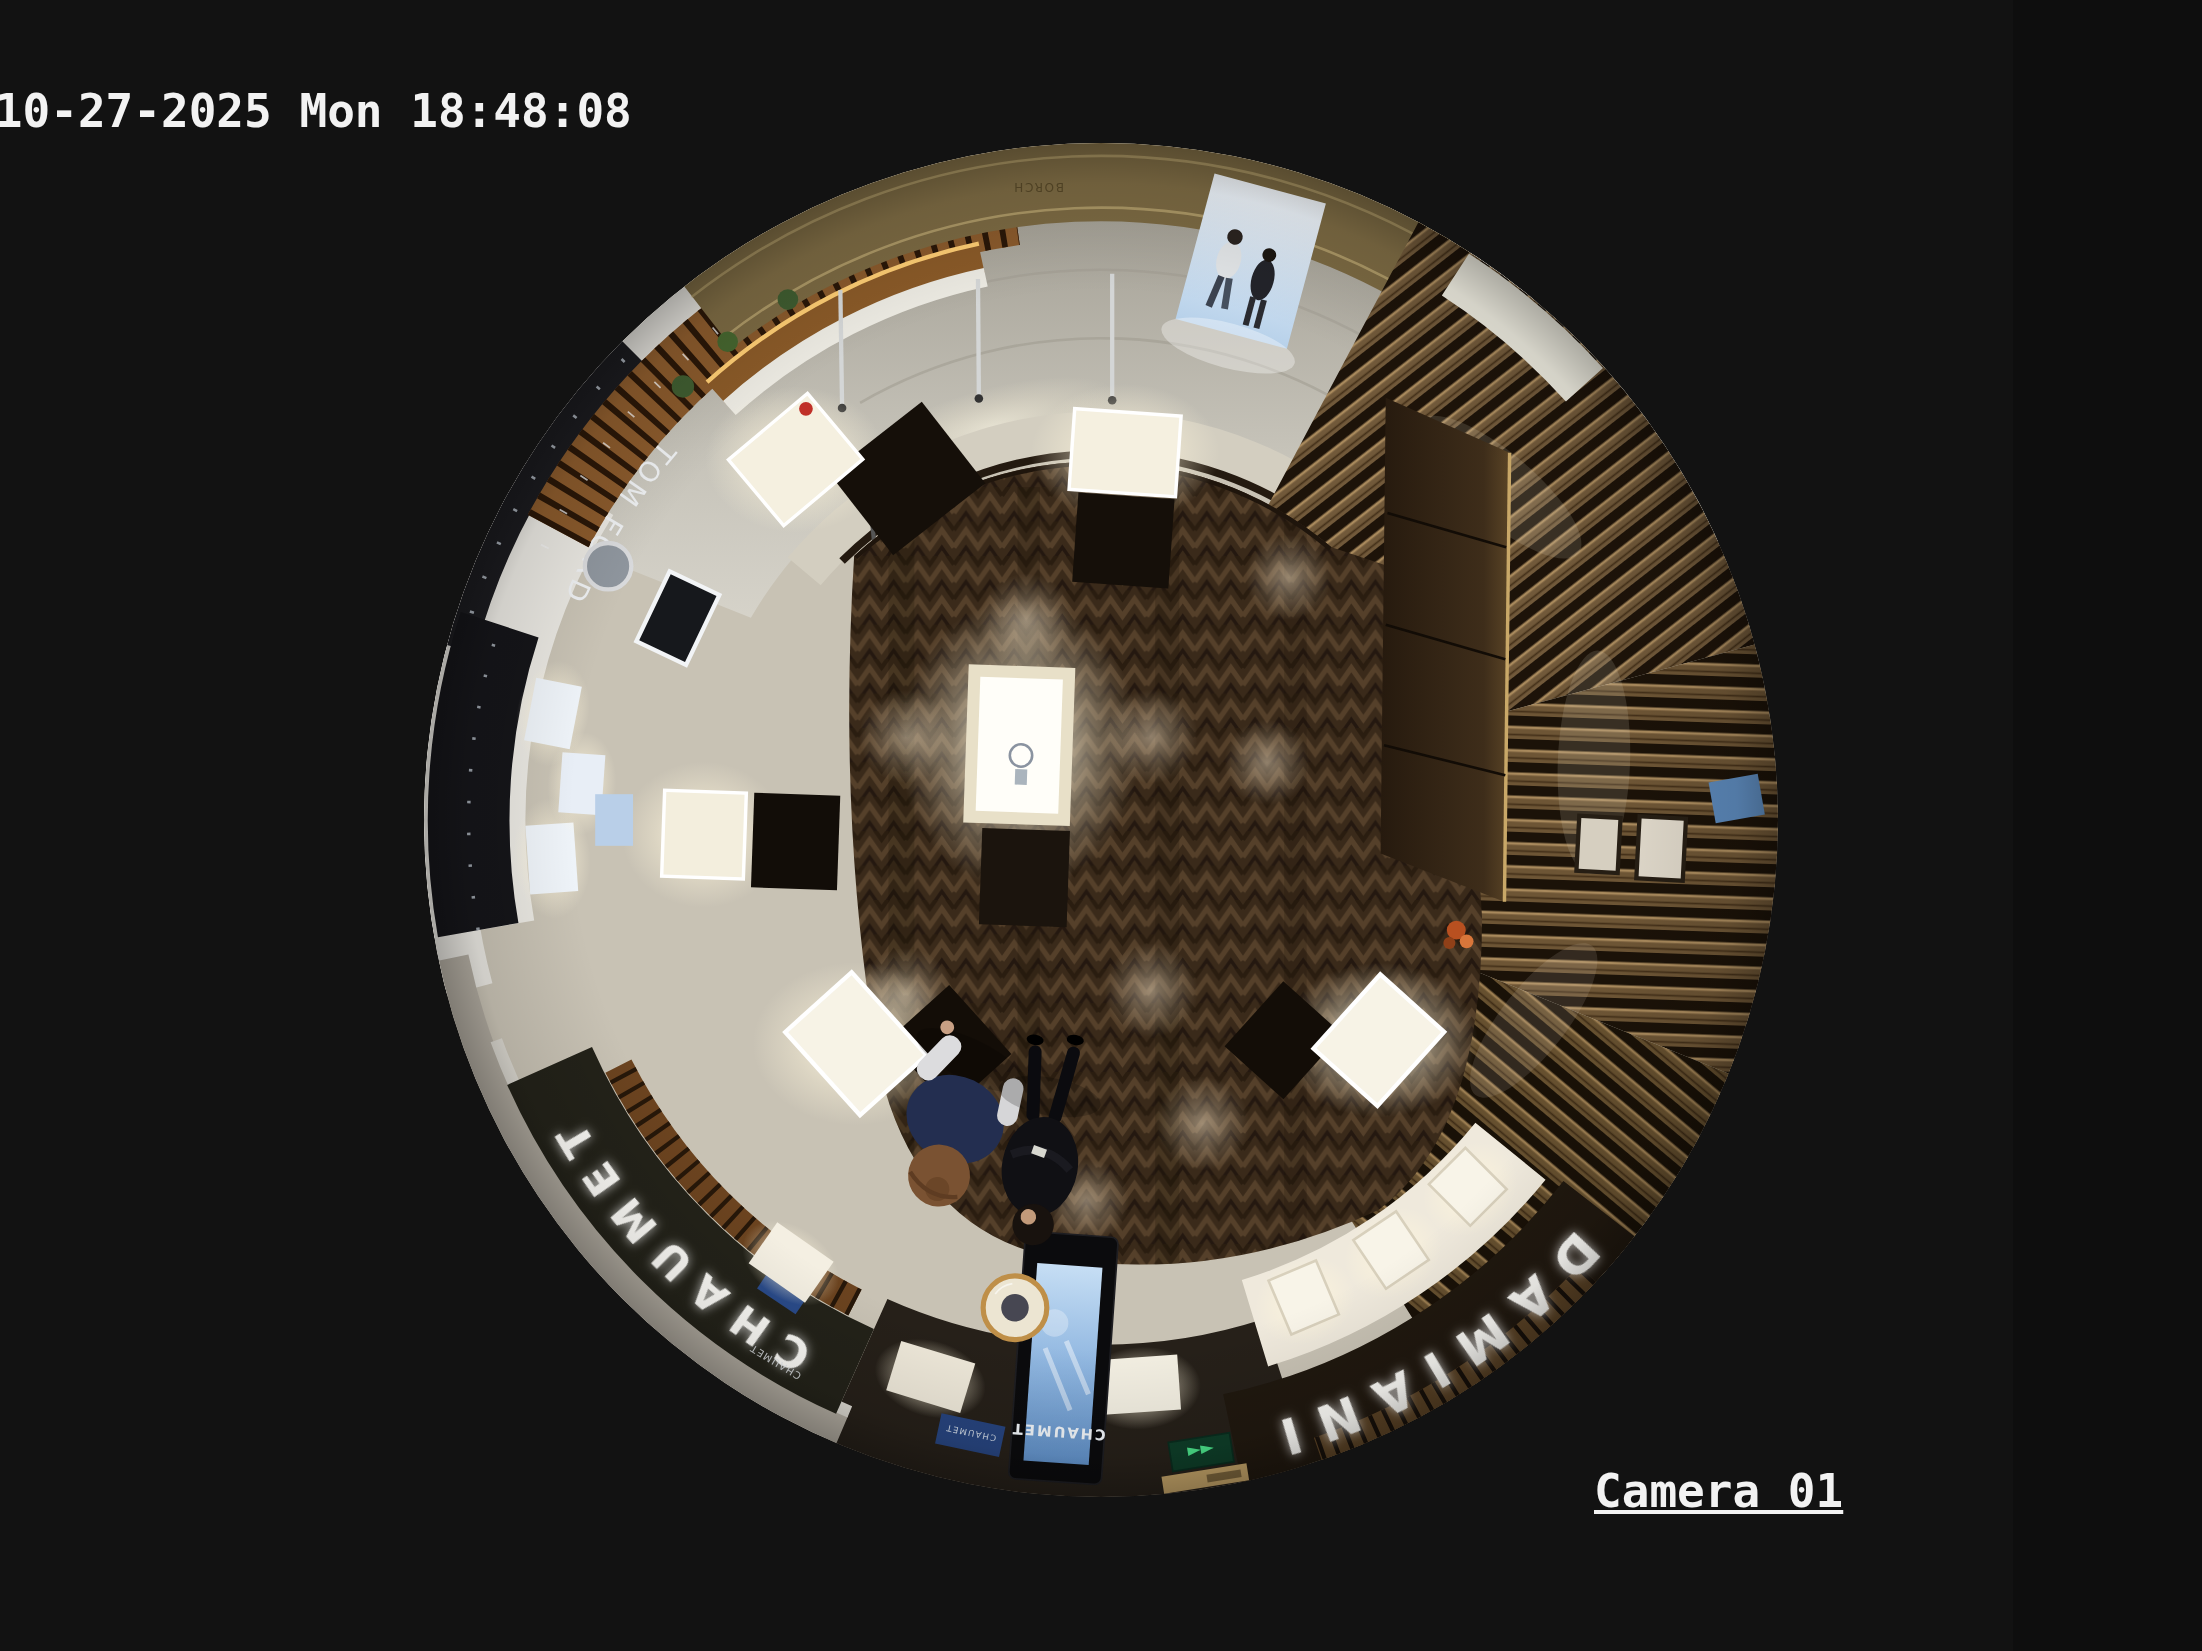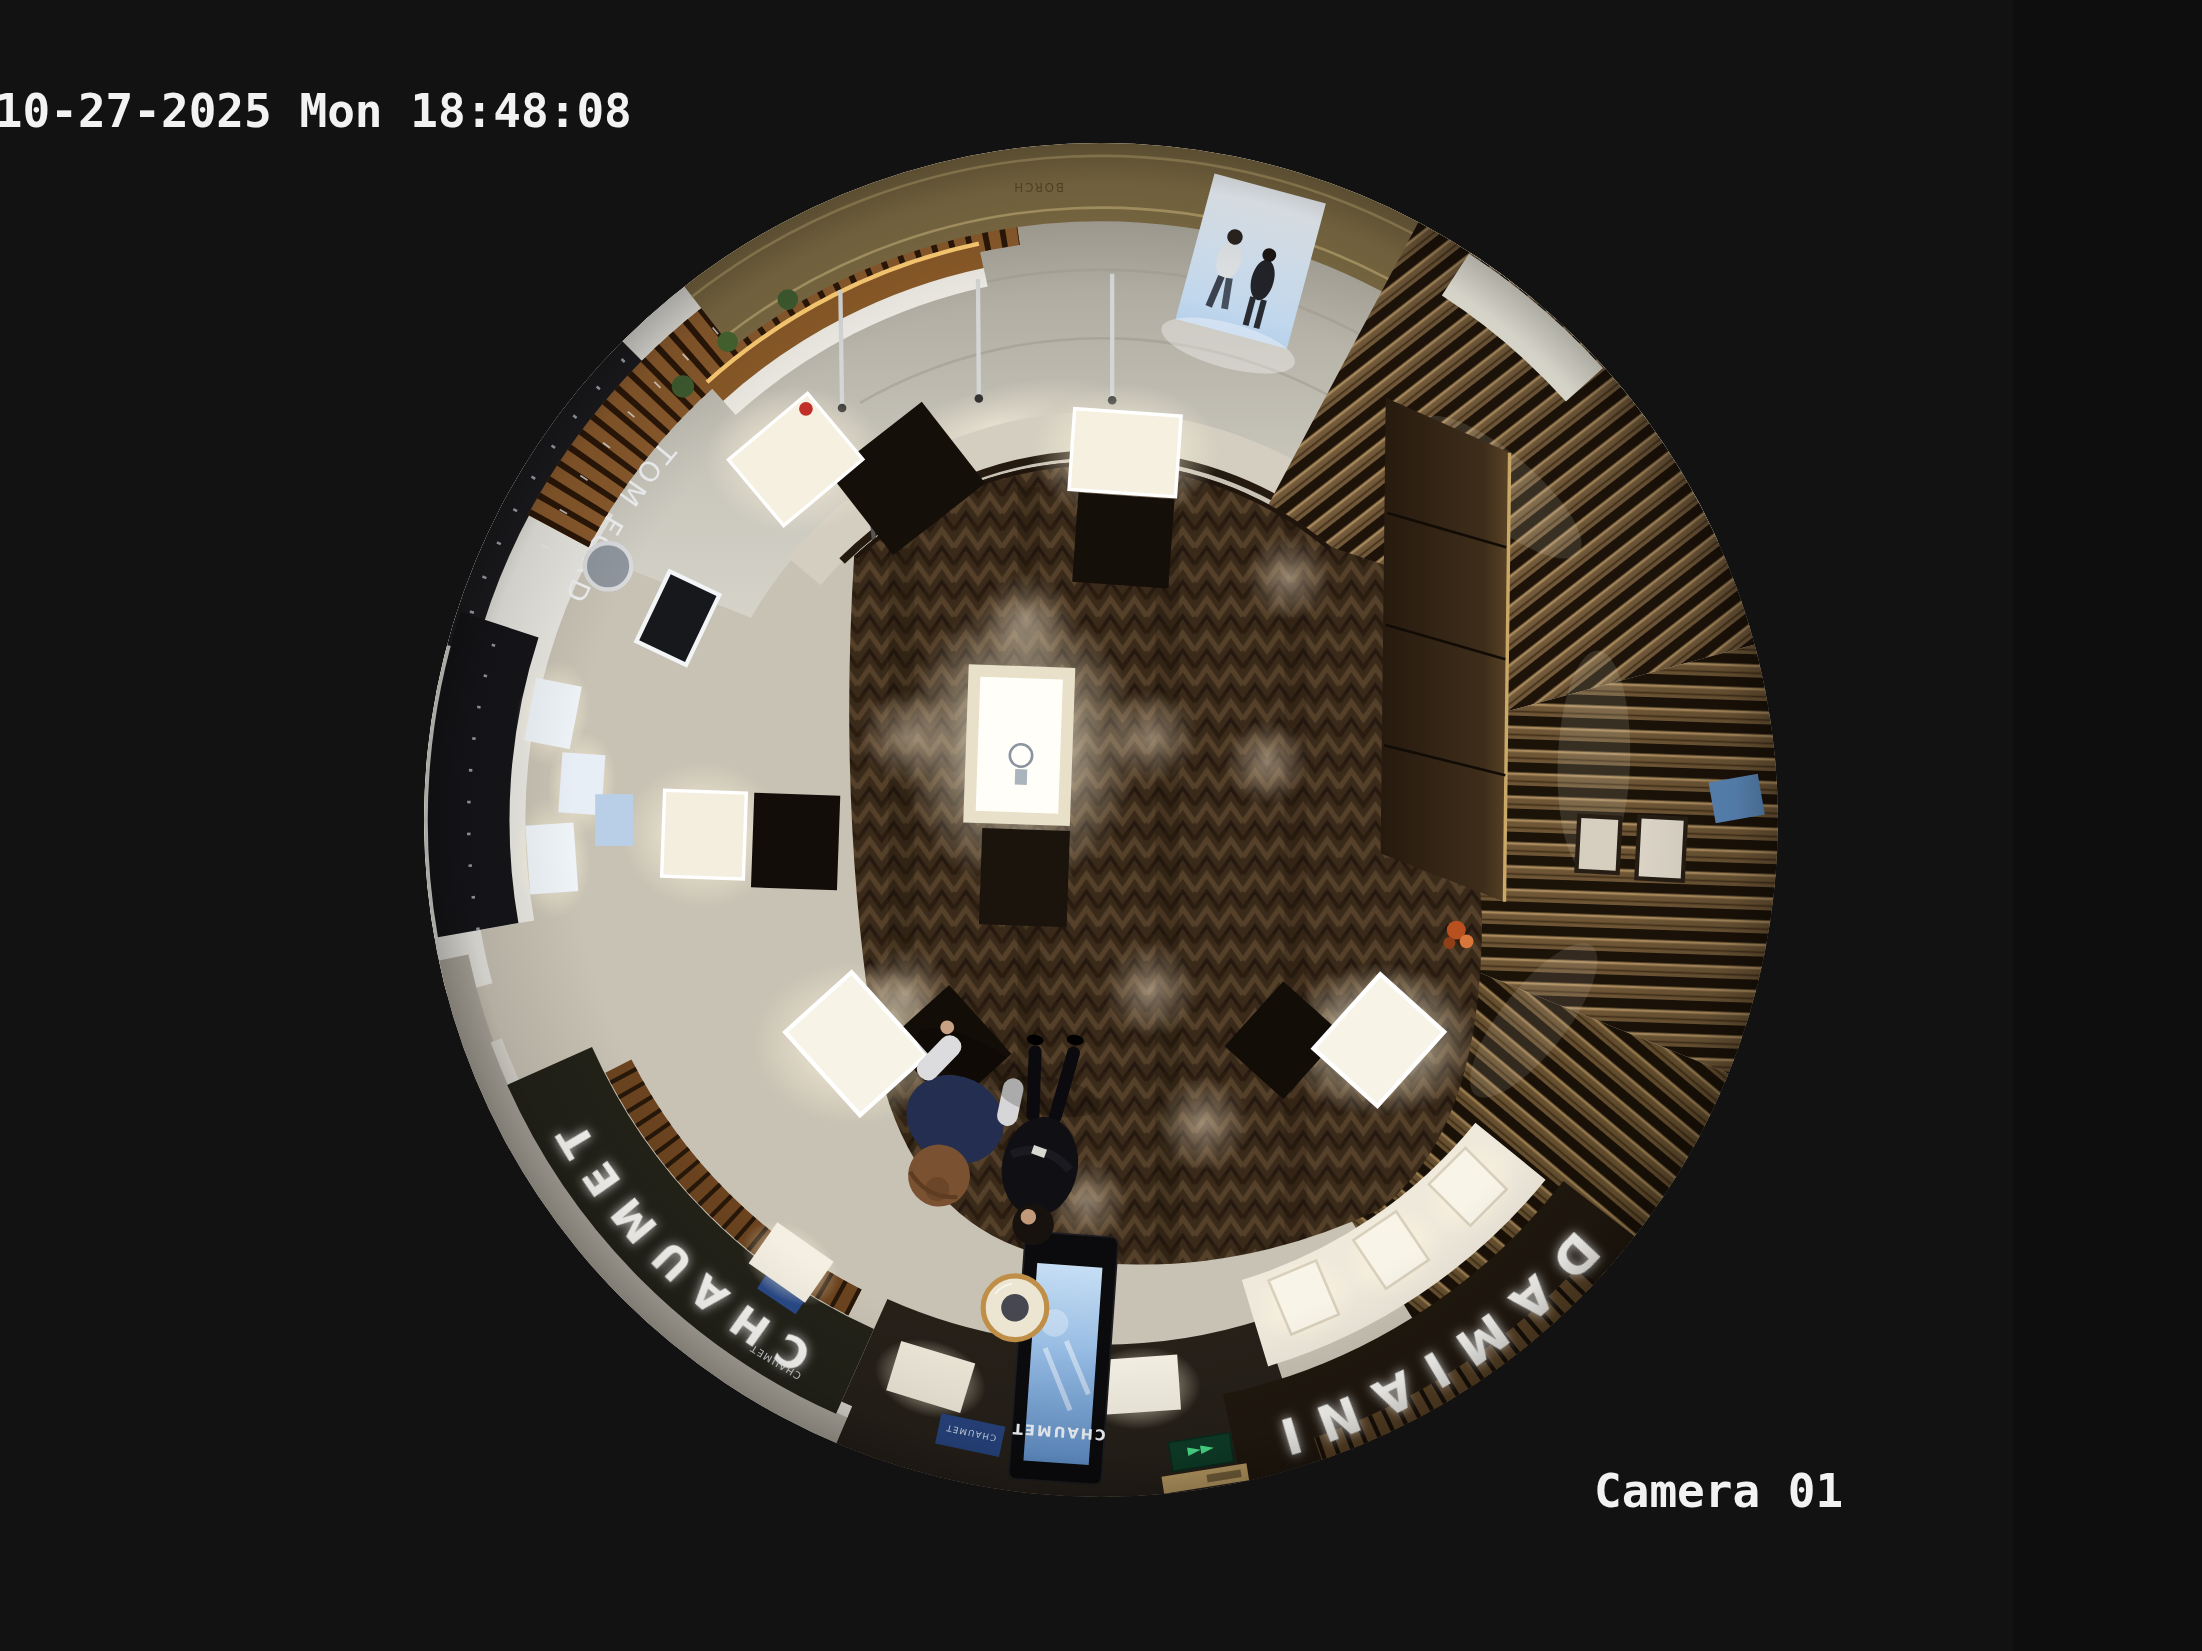--- a/index.html
+++ b/index.html
@@ -1,21 +1,21 @@
 <!DOCTYPE html>
 <html style="--background: #121212; --osd_text: #f2f2f2; --sign_letters: #fbfaf6; --exit_green: #4ade88; --gold_wall: #7c6a43; --led_strip: #ffce74; --wood_floor_base: #3a2a1a; --marble_light: #dbd8cf; --white_wall: #e7e5df; --fascia_dark: #232219; --damiani_fascia_brown: #20180f; --slat_brown: #6d5535; --tile_beige: #c8c2b4; --kiosk_screen_top: #c6def4; --kiosk_screen_bottom: #6090c8;font-size:13.8px"><head>
 <meta charset="utf-8">
 <style>
   html,body{margin:0;padding:0;background:#0e0e0e;}
   .stage{position:relative;width:2013px;height:1652px;background:var(--background,#121212);overflow:hidden;
          font-family:"DejaVu Sans Mono","Liberation Mono",monospace;}
   .osd{position:absolute;color:var(--osd_text,#f2f2f2);font-size:46px;font-weight:700;white-space:pre;
        letter-spacing:0;line-height:1;}
   .osd-ts{left:-5.2px;top:88px;}
-  .osd-cam{left:1594px;top:1468px;}
+  .osd-cam{left:1594px;top:1468px;text-decoration:underline;}
   .fisheye{position:absolute;left:424px;top:143px;width:1354px;height:1354px;border-radius:50%;overflow:hidden;
            background:#0c0c0c;}
   svg{display:block;}
   svg text{font-family:"DejaVu Sans","Liberation Sans",sans-serif;}
 </style>
 </head>
 <body>
 
 <div class="stage">
   <div class="osd osd-ts">10-27-2025 Mon 18:48:08</div>

